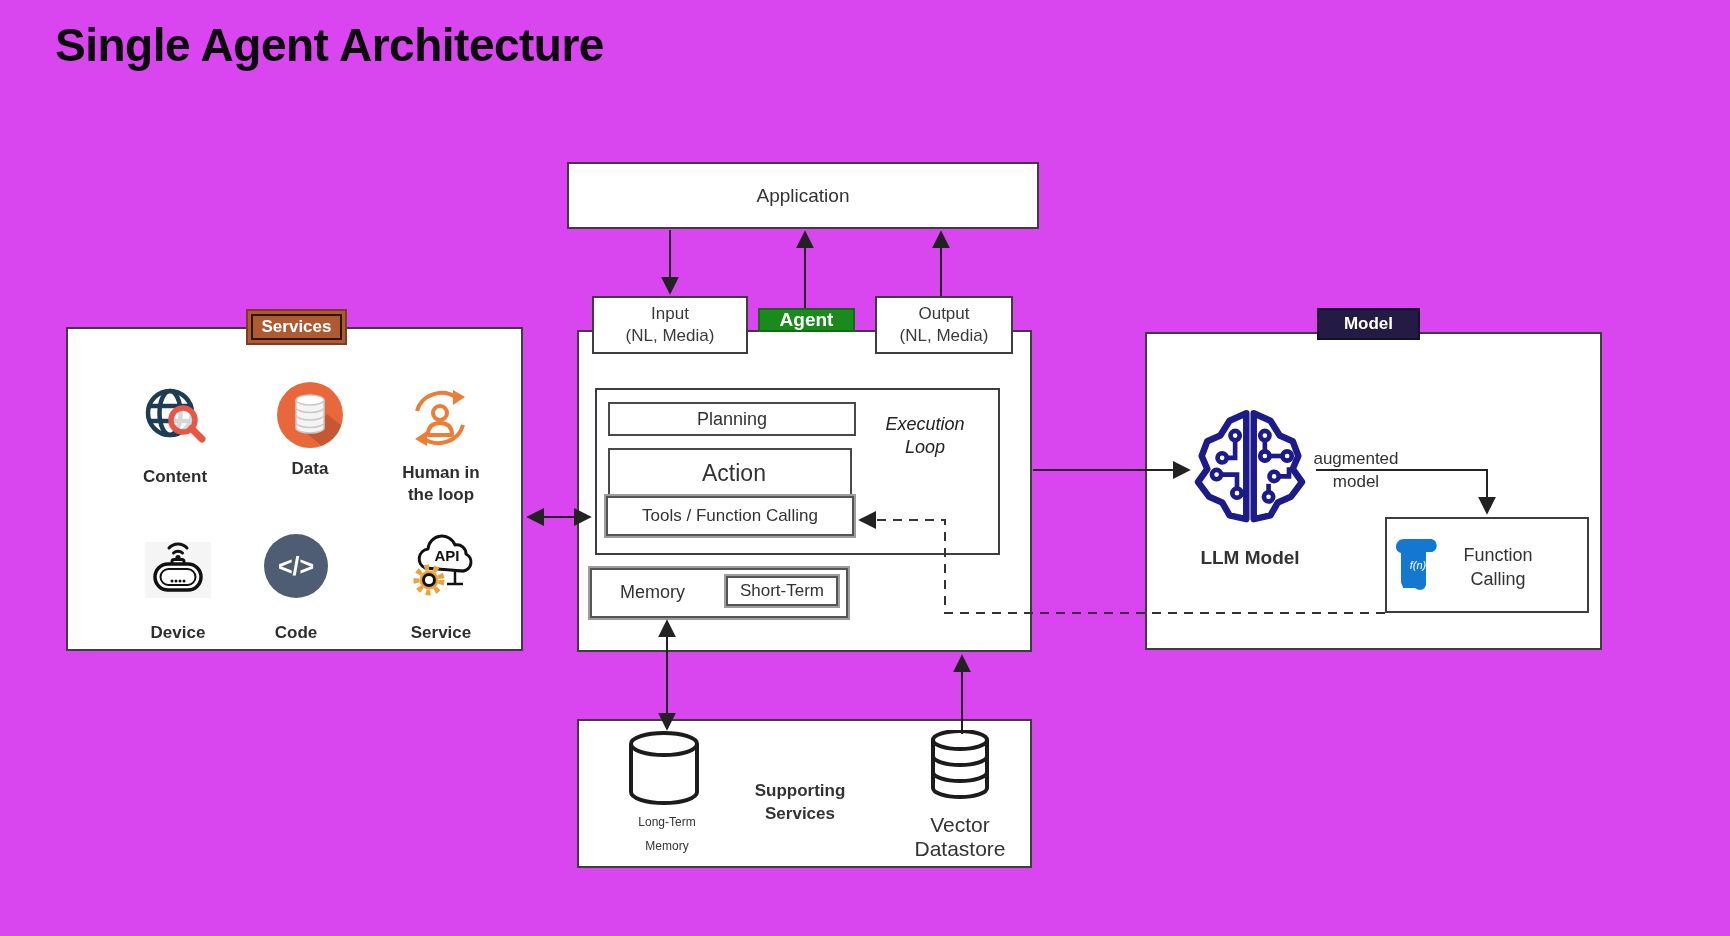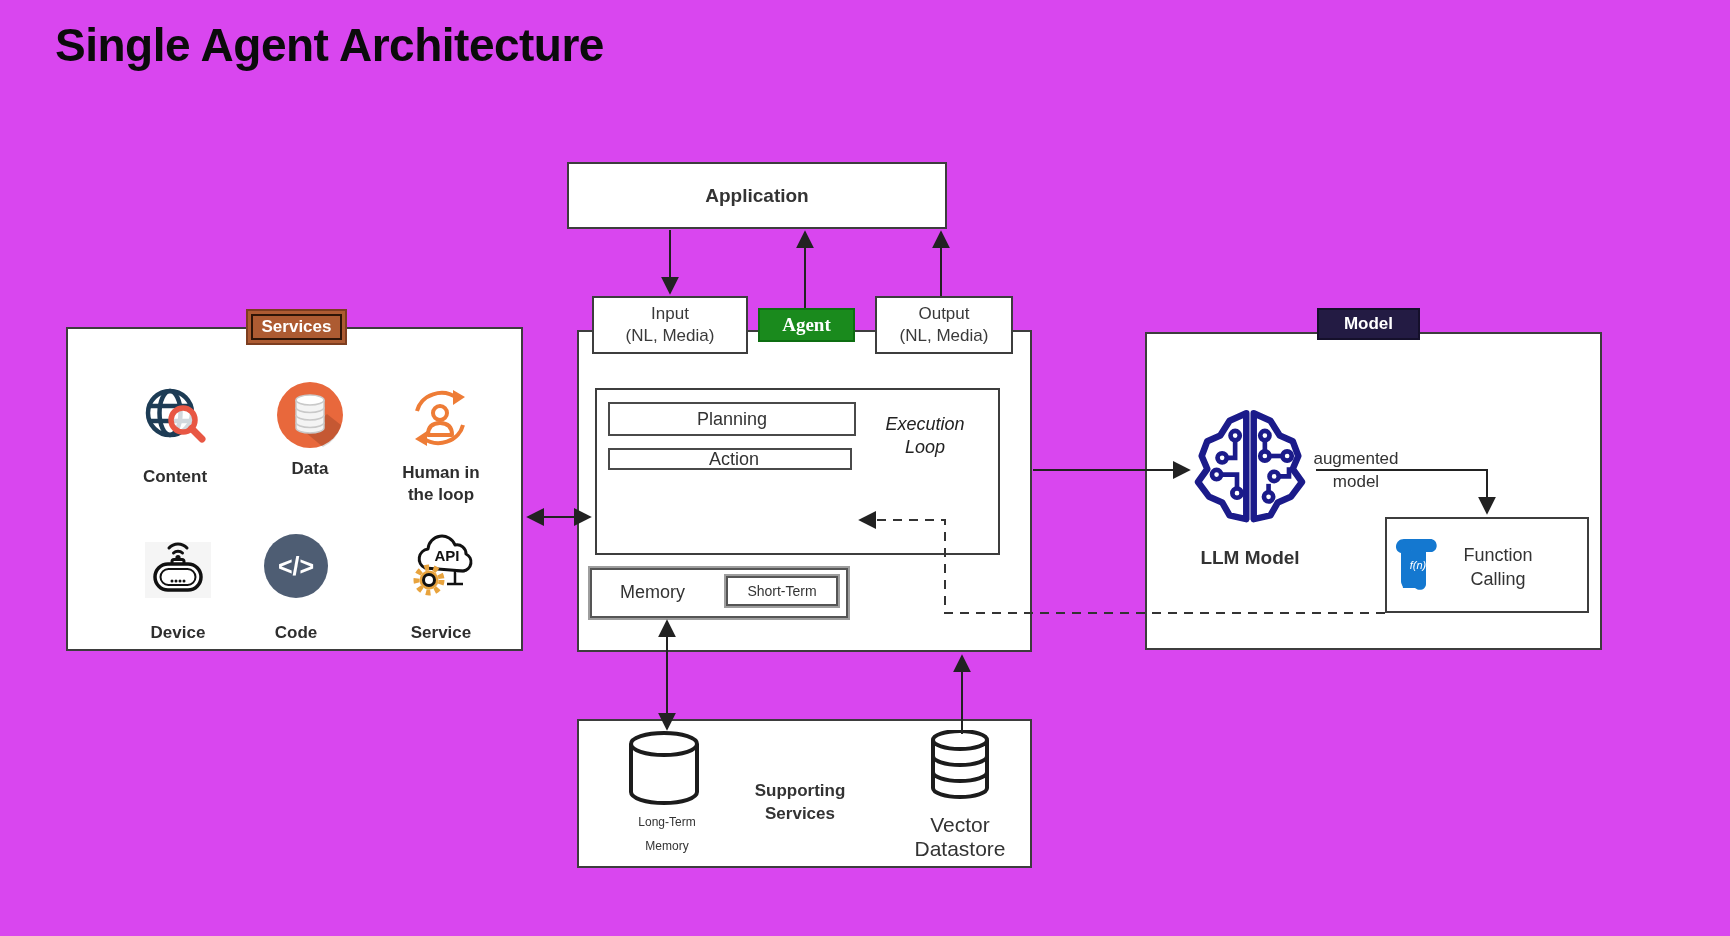--- a/index.html
+++ b/index.html
@@ -21,21 +21,21 @@
              text-align:center;line-height:22px;transform:translateX(-50%);}
   .io{font-size:17px;line-height:22px;color:#3a3a3a;}
 </style>
 </head>
 <body>
 
 <div id="canvas">
 
   <div id="title">Single Agent Architecture</div>
 
-  <div class="box center z2" style="left:567px;top:162px;width:380px;height:67px;font-size:19px;font-weight:700;">
+  <div class="box center z2" style="left:567px;top:162px;width:472px;height:67px;font-size:19px;font-weight:400;">
     <span>Application</span>
   </div>
 
   <div class="box z1" style="left:66px;top:327px;width:457px;height:324px;"></div>
   <div class="box z1" style="left:577px;top:330px;width:455px;height:322px;"></div>
   <div class="box z1" style="left:1145px;top:332px;width:457px;height:318px;"></div>
   <div class="box z1" style="left:577px;top:719px;width:455px;height:149px;"></div>
 
   <div class="tag" style="left:246px;top:309px;width:101px;height:36px;background:#ad5b32;border:2px solid #7d3e20;box-shadow:inset 0 0 0 3px #ad5b32, inset 0 0 0 5px #2f1507;">
     <span>Services</span>
@@ -43,45 +43,48 @@
   <div class="tag" style="left:1317px;top:308px;width:103px;height:32px;background:#231b43;border:2px solid #15102b;">
     <span>Model</span>
   </div>
 
   <div class="box center z3 io" style="left:592px;top:296px;width:156px;height:58px;">
     <div>
         <div>Input</div>
          <div>(NL, Media)</div>
       </div>
   </div>
-  <div class="box center z3" style="left:758px;top:308px;width:97px;height:34px;background:#1a8a1d;border:2px solid #0d6e11;color:#fff;font-weight:700;font-size:19px;font-family:Liberation Serif, serif;">
+  <div class="box center z3" style="left:758px;top:308px;width:97px;height:24px;background:#1a8a1d;border:2px solid #0d6e11;color:#fff;font-weight:700;font-size:19px;">
     <span>Agent</span>
   </div>
   <div class="box center z3 io" style="left:875px;top:296px;width:138px;height:58px;">
     <div>
         <div>Output</div>
          <div>(NL, Media)</div>
       </div>
   </div>
 
   <div class="box z2" style="left:595px;top:388px;width:405px;height:167px;"></div>
   <div class="box center z3" style="left:608px;top:402px;width:248px;height:34px;border:2px solid #4a4a4a;font-size:18px;">
     <span>Planning</span>
   </div>
-  <div class="box center z3" style="left:608px;top:448px;width:244px;height:22px;border:2px solid #4a4a4a;font-size:18px;padding-left:8px;">
+  <div class="box center z3" style="left:608px;top:448px;width:244px;height:50px;border:2px solid #4a4a4a;font-size:23px;padding-left:8px;">
     <span>Action</span>
+  </div>
+  <div class="box center z3 db" style="left:606px;top:496px;width:248px;height:40px;font-size:17px;">
+    <span>Tools / Function Calling</span>
   </div>
   <div class="txt z3" style="left:855px;top:413px;width:140px;font-size:18px;font-style:italic;text-align:center;line-height:23px;color:#222;">
     <div>Execution</div>
     <div>Loop</div>
   </div>
 
   <div class="box z2 db" style="left:590px;top:568px;width:258px;height:50px;">
     <span class="txt" style="left:28px;top:12px;font-size:18px;">Memory</span>
-    <div class="box center db" style="left:134px;top:6px;width:112px;height:30px;font-size:14px;">
+    <div class="box center db" style="left:134px;top:6px;width:112px;height:30px;font-size:17px;">
       <span>Short-Term</span>
     </div>
   </div>
 
   <svg class="icon" style="left:140px;top:382px;" width="70" height="70" viewBox="0 0 70 70">
     <g stroke="#1d3c55" stroke-width="4.5" fill="none">
       <circle cx="30" cy="31" r="22"></circle>
       <ellipse cx="30" cy="31" rx="10.5" ry="22"></ellipse>
       <line x1="9" y1="24" x2="51" y2="24"></line>
         <line x1="9" y1="39" x2="51" y2="39"></line>

